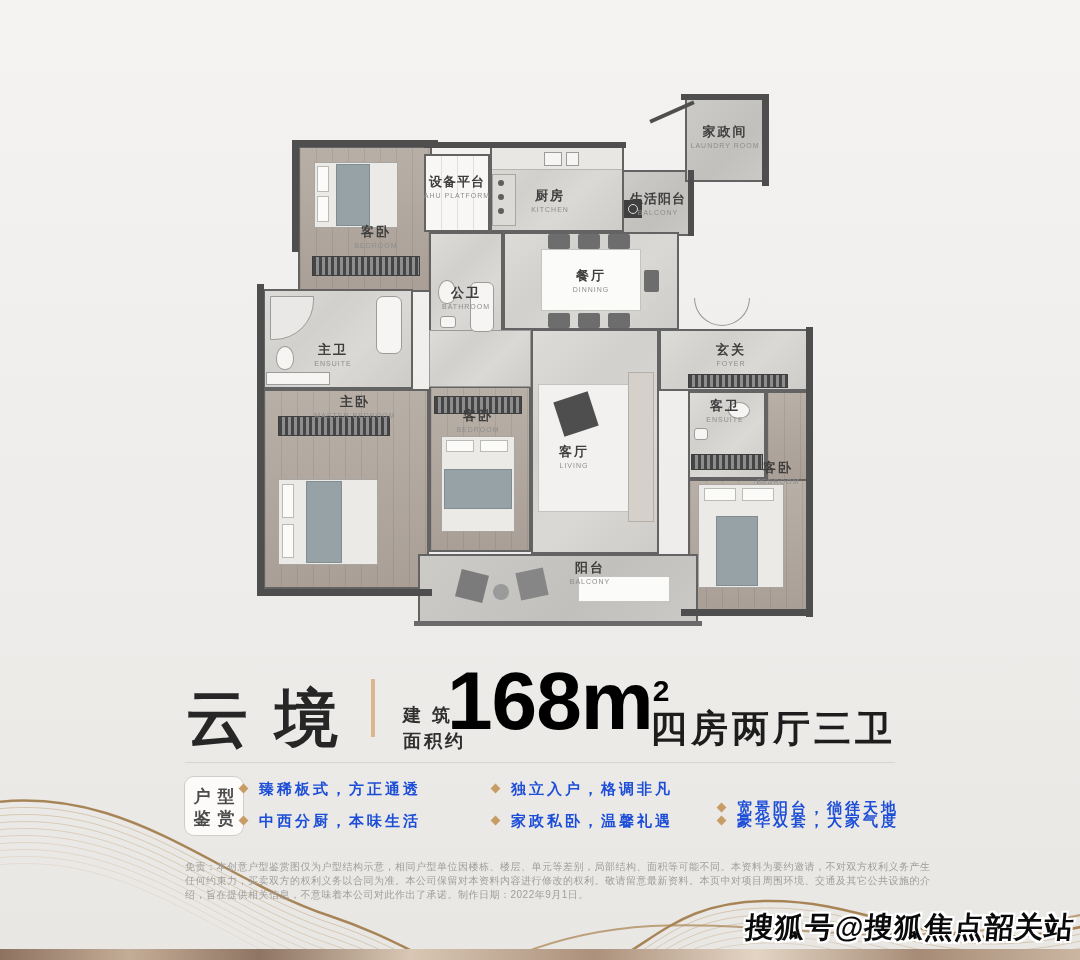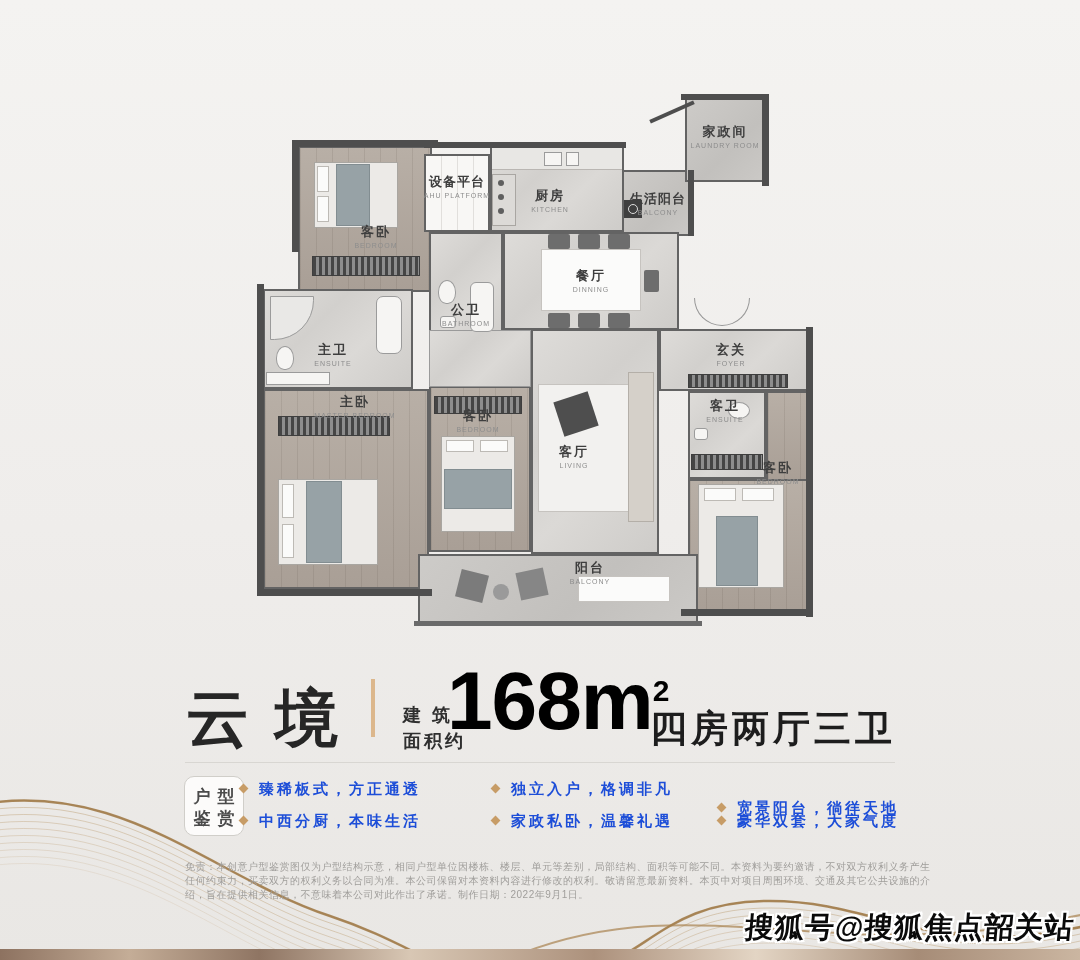--- a/index.html
+++ b/index.html
@@ -183,21 +183,21 @@
       <span class="en">BALCONY</span>
     </div>
   <div class="rlabel" style="left:499px;top:52px;">
       <span class="cn">家政间</span>
       <span class="en">LAUNDRY ROOM</span>
     </div>
   <div class="rlabel" style="left:365px;top:196px;">
       <span class="cn">餐厅</span>
       <span class="en">DINNING</span>
     </div>
-  <div class="rlabel" style="left:240px;top:230px;">
+  <div class="rlabel" style="left:240px;top:213px;">
       <span class="cn">公卫</span>
       <span class="en">BATHROOM</span>
     </div>
   <div class="rlabel" style="left:107px;top:270px;">
       <span class="cn">主卫</span>
       <span class="en">ENSUITE</span>
     </div>
   <div class="rlabel" style="left:129px;top:322px;">
       <span class="cn">主卧</span>
       <span class="en">MASTER BEDROOM</span>

